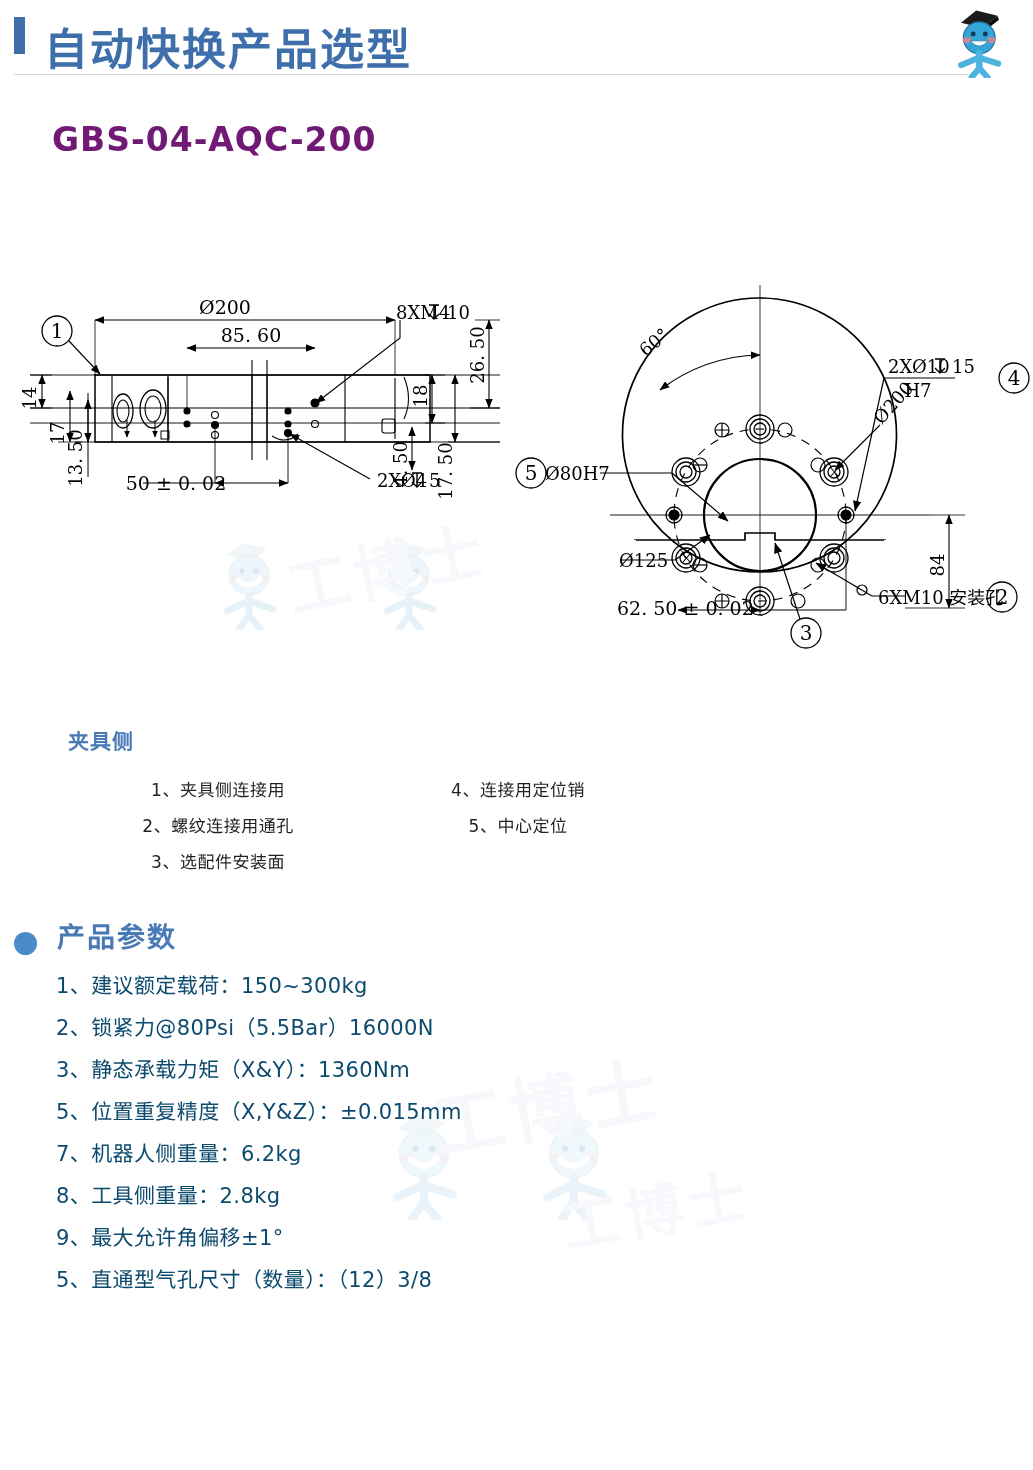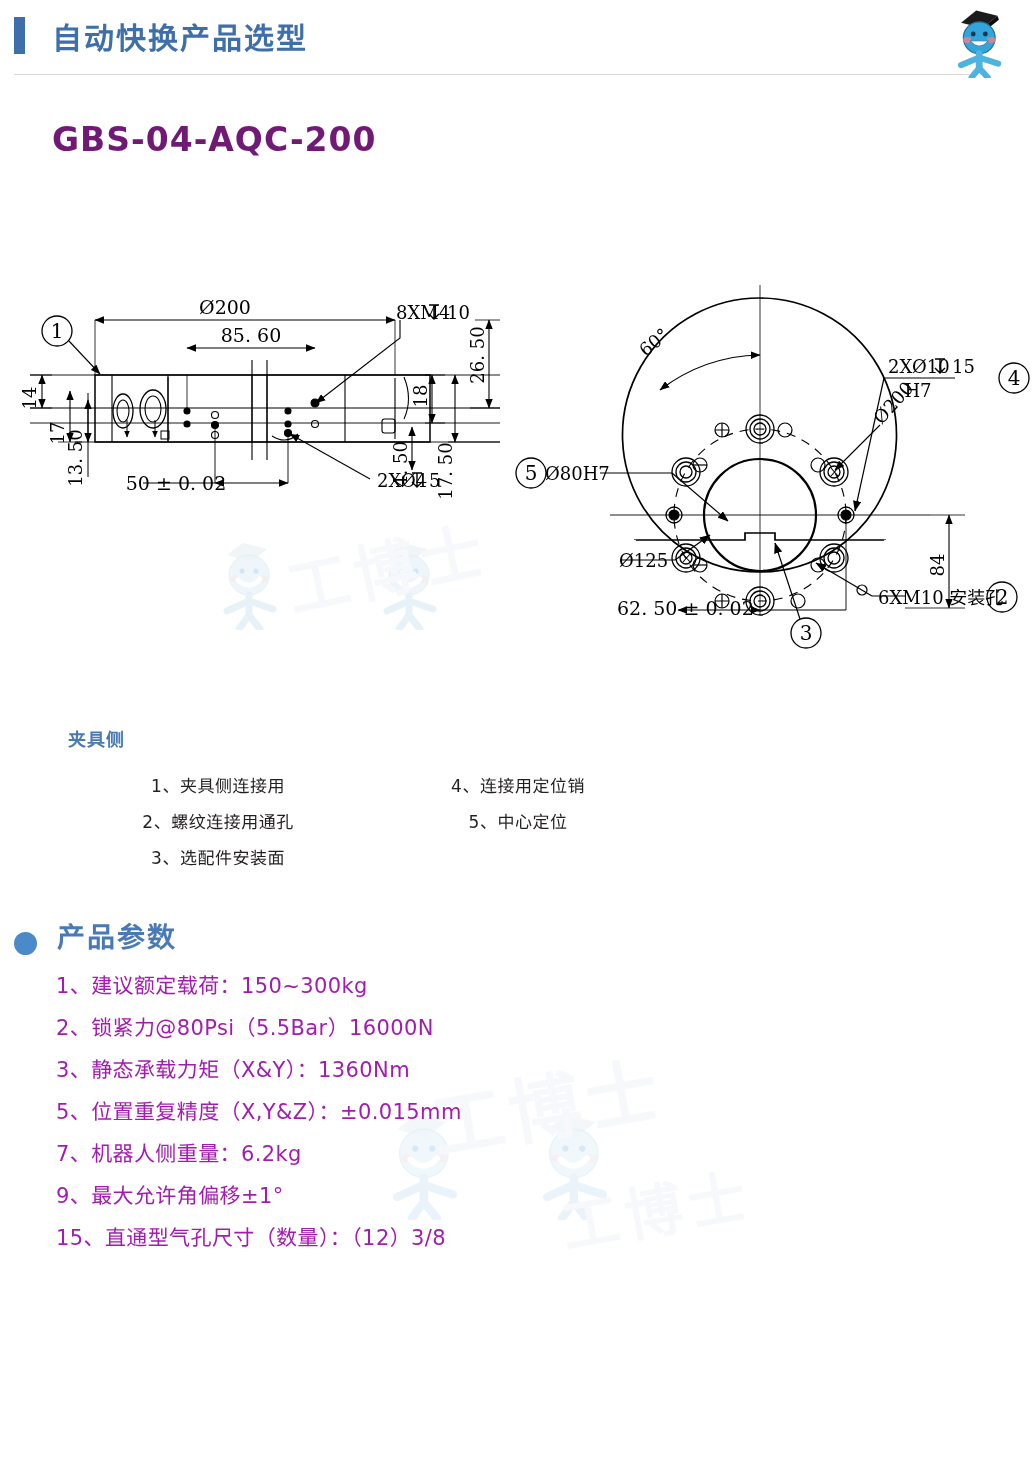--- a/index.html
+++ b/index.html
@@ -15,22 +15,22 @@
 
   
   .page-header{
     position:absolute; left:0; top:0; width:1033px; height:92px;
   }
   .hdr-accent{
     position:absolute; left:14px; top:17px; width:11px; height:37px;
     background:#3f6fab;
   }
   .hdr-title{
-    position:absolute; left:52px; top:14px;
-    font-size:30px; font-weight:700; letter-spacing:2px;
+    position:absolute; left:44px; top:14px;
+    font-size:44px; font-weight:700; letter-spacing:2px;
     color:#3f6fab;
     font-family:"DejaVu Sans","Liberation Sans",sans-serif;
   }
   .hdr-rule{
     position:absolute; left:14px; top:74px; width:955px; height:1px;
     background:#d8d8d8;
   }
   .hdr-mascot{
     position:absolute; right:16px; top:6px; width:74px; height:72px;
   }
@@ -46,21 +46,21 @@
   .drawing-area{
     position:absolute; left:0; top:215px; width:1033px; height:460px;
   }
   .drawing-area svg{ display:block; }
 
   
   .legend{
     position:absolute; left:68px; top:725px; width:600px;
   }
   .legend-title{
-    font-size:18px; font-weight:700; color:#4a7ab5;
+    font-size:21px; font-weight:700; color:#4a7ab5;
     letter-spacing:1px; margin-bottom:17px;
   }
   .legend-grid{
     display:grid;
     grid-template-columns:300px 300px;
     grid-auto-flow:column;
     grid-template-rows:repeat(3,36px);
   }
   .legend-item{
     font-size:17px; color:#231f20; line-height:36px;
@@ -78,21 +78,21 @@
     background:#4a8ac9; margin-right:20px;
   }
   .params-title{
     font-size:28px; font-weight:700; color:#4a7ab5;
     letter-spacing:2px;
   }
   .params-list{
     position:absolute; left:56px; top:965px; width:940px;
   }
   .param-item{
-    font-size:21px; line-height:42px; color:#a21caf;
+    font-size:21px; line-height:42px; color:#0c4a6e;
     letter-spacing:0.4px; white-space:nowrap;
   }
 
   
   .wm{ position:absolute; opacity:.5; pointer-events:none; }
   .wm-text{
     font-size:62px; font-weight:700; color:#eef3f8;
     letter-spacing:6px; white-space:nowrap;
   }
 </style>
@@ -474,15 +474,16 @@
 <div class="params-head">
   <div class="params-bullet"></div>
   <div class="params-title">产品参数</div>
 </div>
 <div class="params-list">
   <div class="param-item">1、建议额定载荷：150~300kg</div>
   <div class="param-item">2、锁紧力@80Psi（5.5Bar）16000N</div>
   <div class="param-item">3、静态承载力矩（X&amp;Y）：1360Nm</div>
   <div class="param-item">5、位置重复精度（X,Y&amp;Z）：±0.015mm</div>
   <div class="param-item">7、机器人侧重量：6.2kg</div>
+  <div class="param-item">8、工具侧重量：2.8kg</div>
   <div class="param-item">9、最大允许角偏移±1°</div>
-  <div class="param-item">15、直通型气孔尺寸（数量）：（12）3/8</div>
+  <div class="param-item">5、直通型气孔尺寸（数量）：（12）3/8</div>
 </div>
 
 </body></html>

